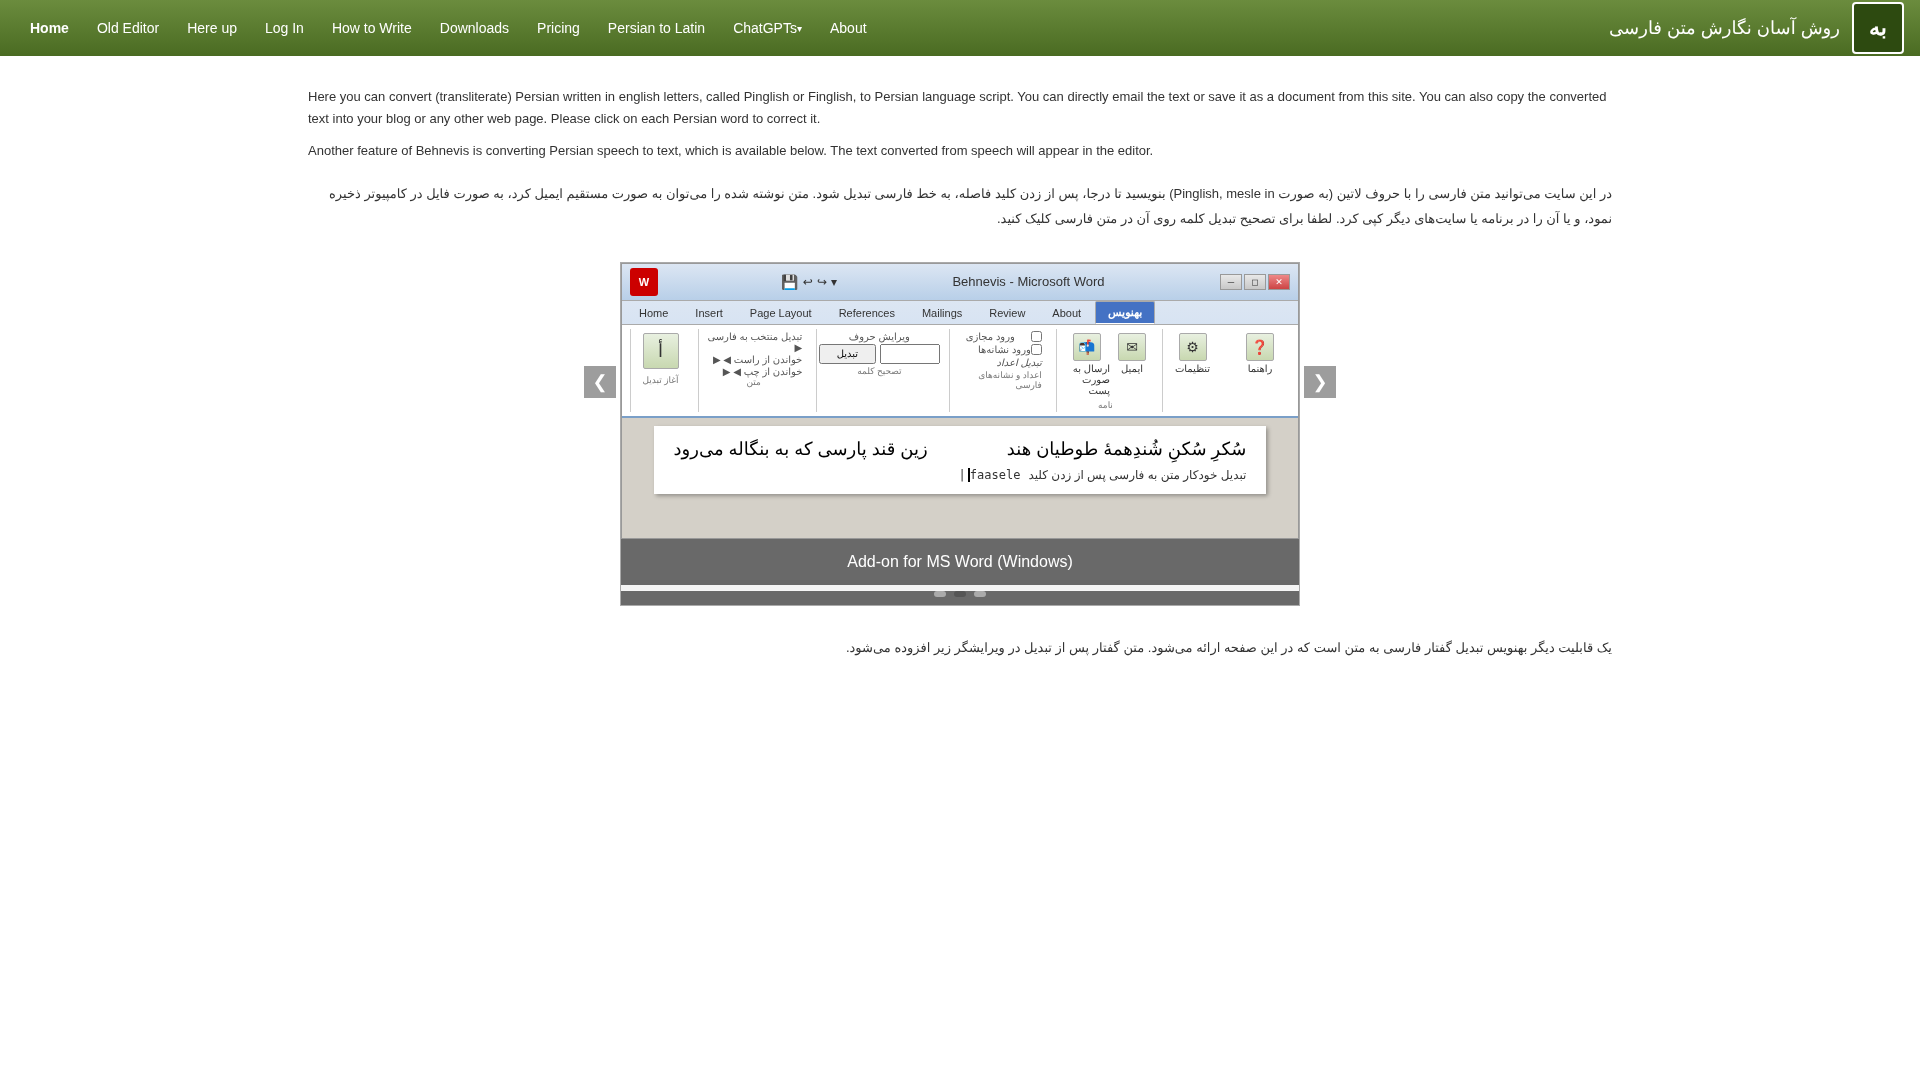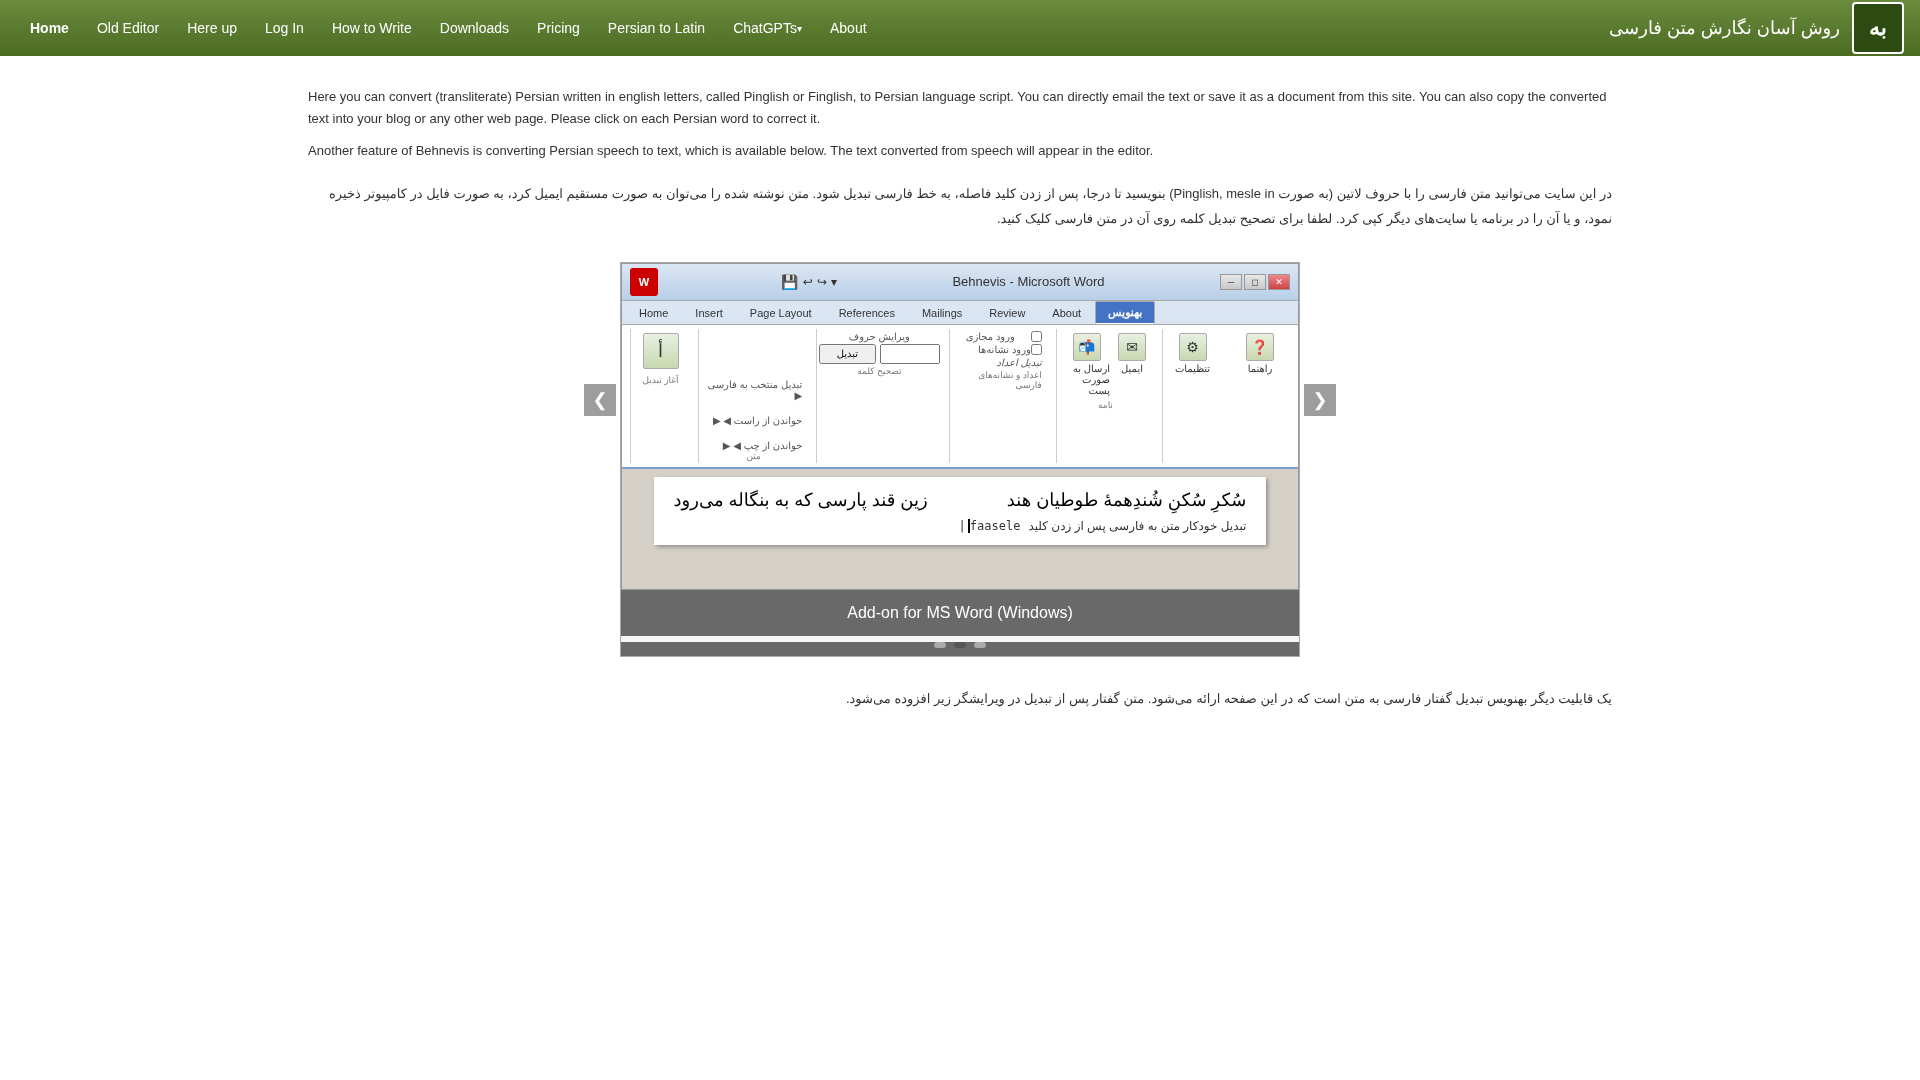--- a/index.html
+++ b/index.html
@@ -438,21 +438,21 @@
               <div class="ribbon-group">
                 <div style="direction:rtl;font-size:10px;margin-bottom:2px;">ویرایش حروف</div>
                 <div style="display:flex;direction:rtl;gap:4px;">
                   <input type="text" style="width: 60px; height: 20px; font-size: 11px;">
                   <button style="font-size:10px;padding:1px 16px;">تبدیل</button>
                 </div>
                 <span style="font-size:9px;color:#777;margin-top:2px;">تصحیح کلمه</span>
               </div>
 
               <div class="ribbon-group">
-                <div style="direction:rtl;display:flex;flex-direction:column;gap:14px;font-size:10px;margin-top:48px;">
+                <div style="direction:rtl;display:flex;flex-direction:column;gap:1px;font-size:10px;">
                   <div>تبدیل منتخب به فارسی ▶</div>
                   <div>خواندن از راست ◀ ▶</div>
                   <div>خواندن از چپ ◀ ▶</div>
                 </div>
                 <span style="font-size:9px;color:#777;">متن</span>
               </div>
 
               <div class="ribbon-group">
                 <div class="ribbon-btn">
                   <div class="icon-box" style="width:36px;height:36px;font-size:18px;">أ</div>

